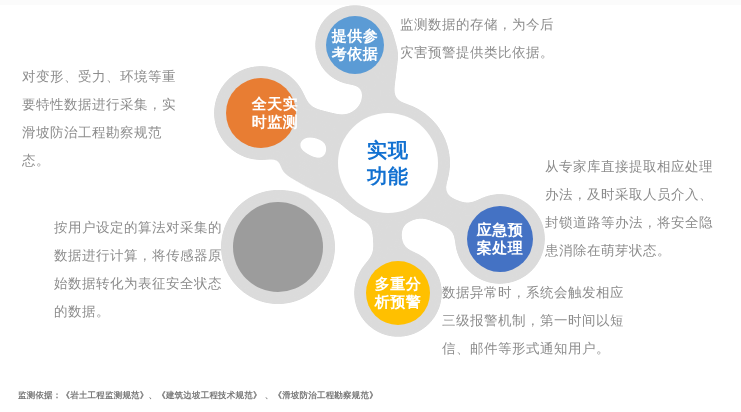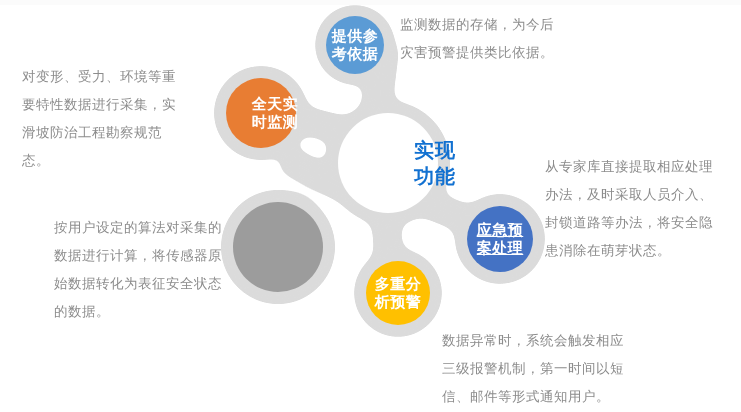--- a/index.html
+++ b/index.html
@@ -101,48 +101,49 @@
 
     <circle cx="388" cy="163" r="50" fill="#ffffff"></circle>
 
     <circle cx="355" cy="45" r="29" fill="#5B9BD5"></circle>
     <circle cx="261" cy="113" r="35" fill="#E87D33"></circle>
     <circle cx="278" cy="247" r="45" fill="#9C9C9C"></circle>
     <circle cx="398" cy="293" r="32" fill="#FFC000"></circle>
     <circle cx="500" cy="239" r="33" fill="#4472C4"></circle>
   </svg>
 
-  <div class="center-label" style="left:388px;top:163px;margin-left:47px;">实现
+  <div class="center-label" style="left:388px;top:163px;">实现
 功能</div>
 
   <div class="node-label" style="left:355px;top:45px;">提供参
 考依据</div>
   <div class="node-label" style="left:261px;top:113px;margin-left:14px;">全天实
 时监测</div>
   <div class="node-label" style="left:398px;top:293px;">多重分
 析预警</div>
-  <div class="node-label" style="left:500px;top:239px;text-decoration:underline;">应急预
+  <div class="node-label" style="left:500px;top:239px;">应急预
 案处理</div>
 
   <div class="desc" style="left:22px;top:62px;width:200px;">对变形、受力、环境等重
 要特性数据进行采集，实
 滑坡防治工程勘察规范
 态。</div>
 
   <div class="desc" style="left:400px;top:10px;width:270px;">监测数据的存储，为今后
 灾害预警提供类比依据。</div>
 
   <div class="desc" style="left:22px;top:213px;width:215px;margin-left:32px;">按用户设定的算法对采集的
 数据进行计算，将传感器原
 始数据转化为表征安全状态
 的数据。</div>
 
   <div class="desc" style="left:545px;top:152px;width:200px;">从专家库直接提取相应处理
 办法，及时采取人员介入、
 封锁道路等办法，将安全隐
 患消除在萌芽状态。</div>
 
-  <div class="desc" style="left:442px;top:278px;width:295px;margin-top:48px;">数据异常时，系统会触发相应
+  <div class="desc" style="left:442px;top:278px;width:295px;">数据异常时，系统会触发相应
 三级报警机制，第一时间以短
 信、邮件等形式通知用户。</div>
 
+  <div class="footer">监测依据：《岩土工程监测规范》、《建筑边坡工程技术规范》 、《滑坡防治工程勘察规范》</div>
 
 </div>
 
 </body></html>

